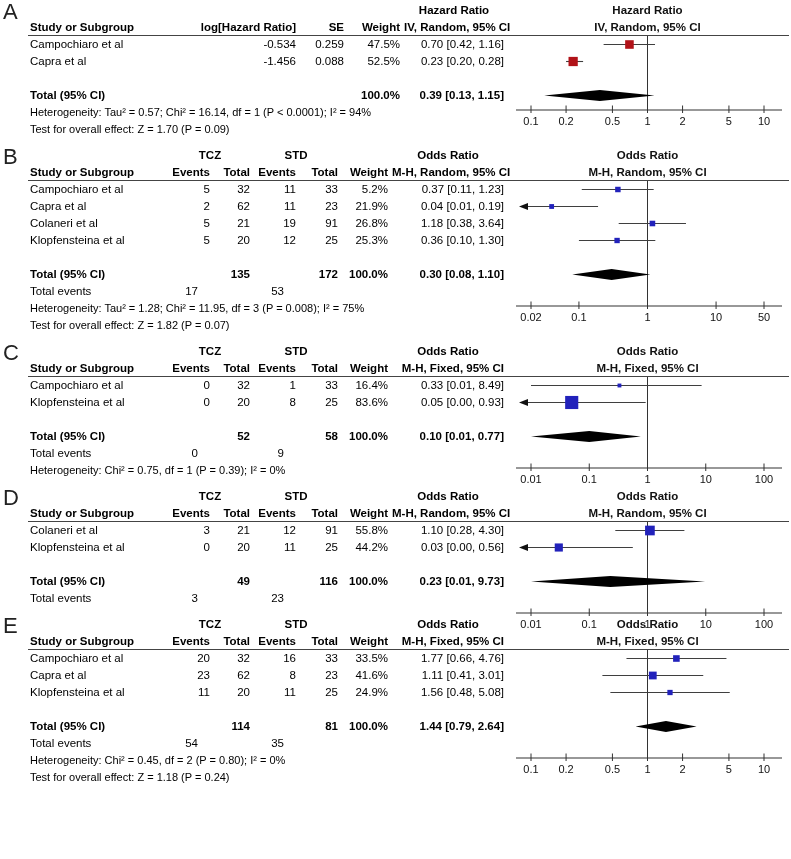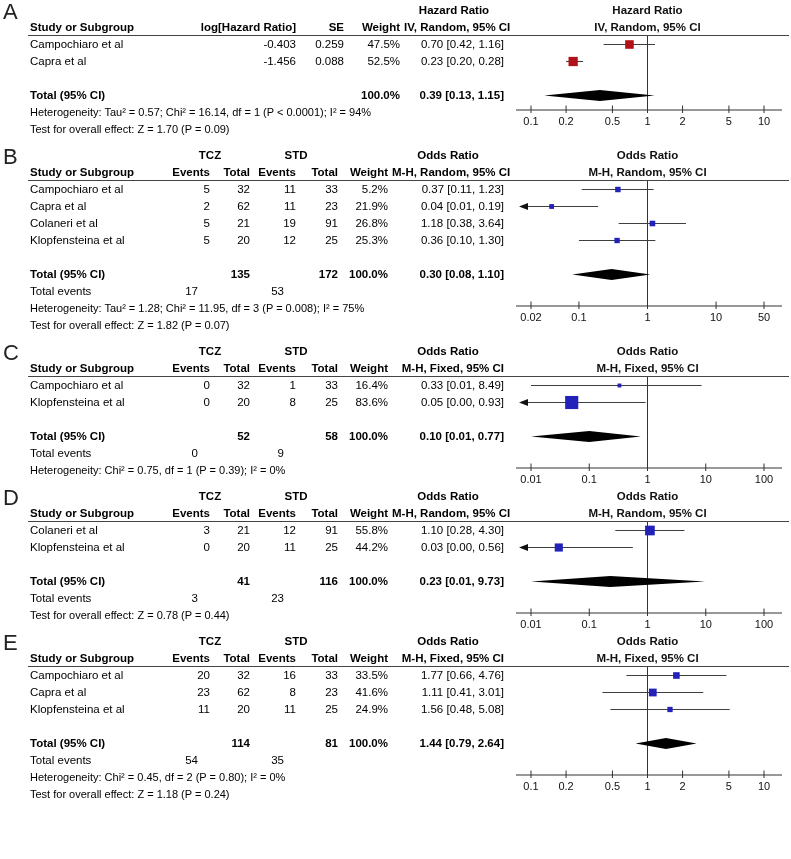--- a/index.html
+++ b/index.html
@@ -35,21 +35,21 @@
           </div>
           <div class="trow" style="grid-template-columns: 160px 110px 48px 56px 104px;">
             <div class="cell b">Study or Subgroup</div>
             <div class="cell rt b">log[Hazard Ratio]</div>
             <div class="cell rt b">SE</div>
             <div class="cell rt b">Weight</div>
             <div class="cell rt b">IV, Random, 95% CI</div>
           </div>
           <div class="trow" style="grid-template-columns: 160px 110px 48px 56px 104px;">
             <div class="cell">Campochiaro et al</div>
-            <div class="cell rt">-0.403</div>
+            <div class="cell rt">-0.534</div>
             <div class="cell rt">0.259</div>
             <div class="cell rt">47.5%</div>
             <div class="cell rt">0.70 [0.42, 1.16]</div>
           </div>
           <div class="trow" style="grid-template-columns: 160px 110px 48px 56px 104px;">
             <div class="cell">Capra et al</div>
             <div class="cell rt">-1.456</div>
             <div class="cell rt">0.088</div>
             <div class="cell rt">52.5%</div>
             <div class="cell rt">0.23 [0.20, 0.28]</div>
@@ -311,33 +311,32 @@
             <div class="cell rt">20</div>
             <div class="cell rt">11</div>
             <div class="cell rt">25</div>
             <div class="cell rt">44.2%</div>
             <div class="cell rt">0.03 [0.00, 0.56]</div>
           </div>
           <div class="trow blank"></div>
           <div class="trow" style="grid-template-columns: 140px 44px 40px 46px 42px 50px 116px;">
             <div class="cell b">Total (95% CI)</div>
             <div class="cell"></div>
-            <div class="cell rt b">41</div>
+            <div class="cell rt b">49</div>
             <div class="cell"></div>
             <div class="cell rt b">116</div>
             <div class="cell rt b">100.0%</div>
             <div class="cell rt b">0.23 [0.01, 9.73]</div>
           </div>
           <div class="trow" style="grid-template-columns: 140px 44px 40px 46px 42px 50px 116px;">
             <div class="cell">Total events</div>
             <div class="cell rt pe">3</div>
             <div class="cell"></div>
             <div class="cell rt pe">23</div>
           </div>
-          <div class="frow">Test for overall effect: Z = 0.78 (P = 0.44)</div>
         </div>
         <svg width="283" height="147" class="plot">
           <text x="141.5" y="12" text-anchor="middle" font-size="11.5" font-weight="bold">Odds Ratio</text>
           <text x="141.5" y="29" text-anchor="middle" font-size="11.5" font-weight="bold">M-H, Random, 95% CI</text>
           <line x1="141.5" y1="34" x2="141.5" y2="125" stroke="#333" stroke-width="1"></line>
           <line x1="109.29695532568427" y1="42.5" x2="178.39953753751092" y2="42.5" stroke="#3f3f3f" stroke-width="1.1"></line>
           <rect x="139.0689886977828" y="37.657864787316214" width="9.684270425367577" height="9.684270425367577" fill="#2222bb"></rect>
           <line x1="22" y1="59.5" x2="126.83195257311118" y2="59.5" stroke="#3f3f3f" stroke-width="1.1"></line>
           <polygon points="13,59.5 22,55.9 22,63.1" fill="#111"></polygon>
           <rect x="48.72668202904423" y="55.434368941623895" width="8.131262116752206" height="8.131262116752206" fill="#2222bb"></rect>

